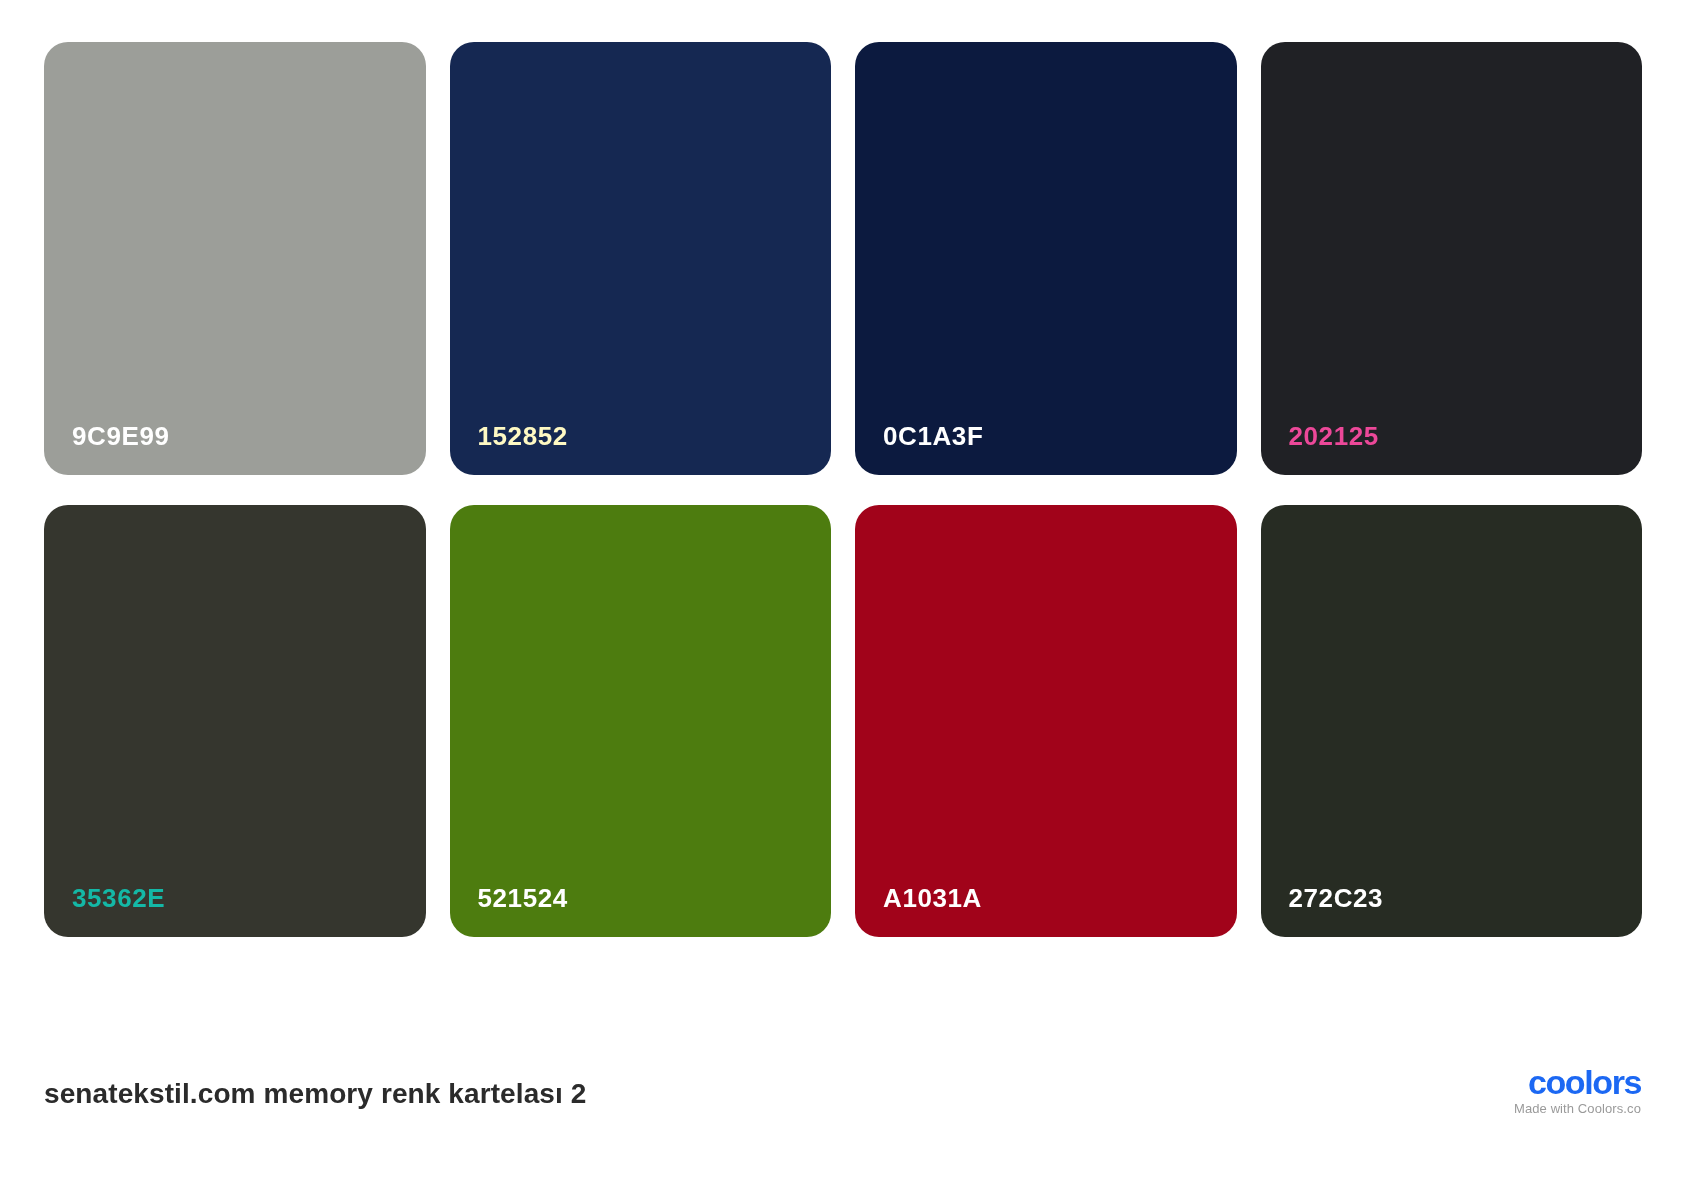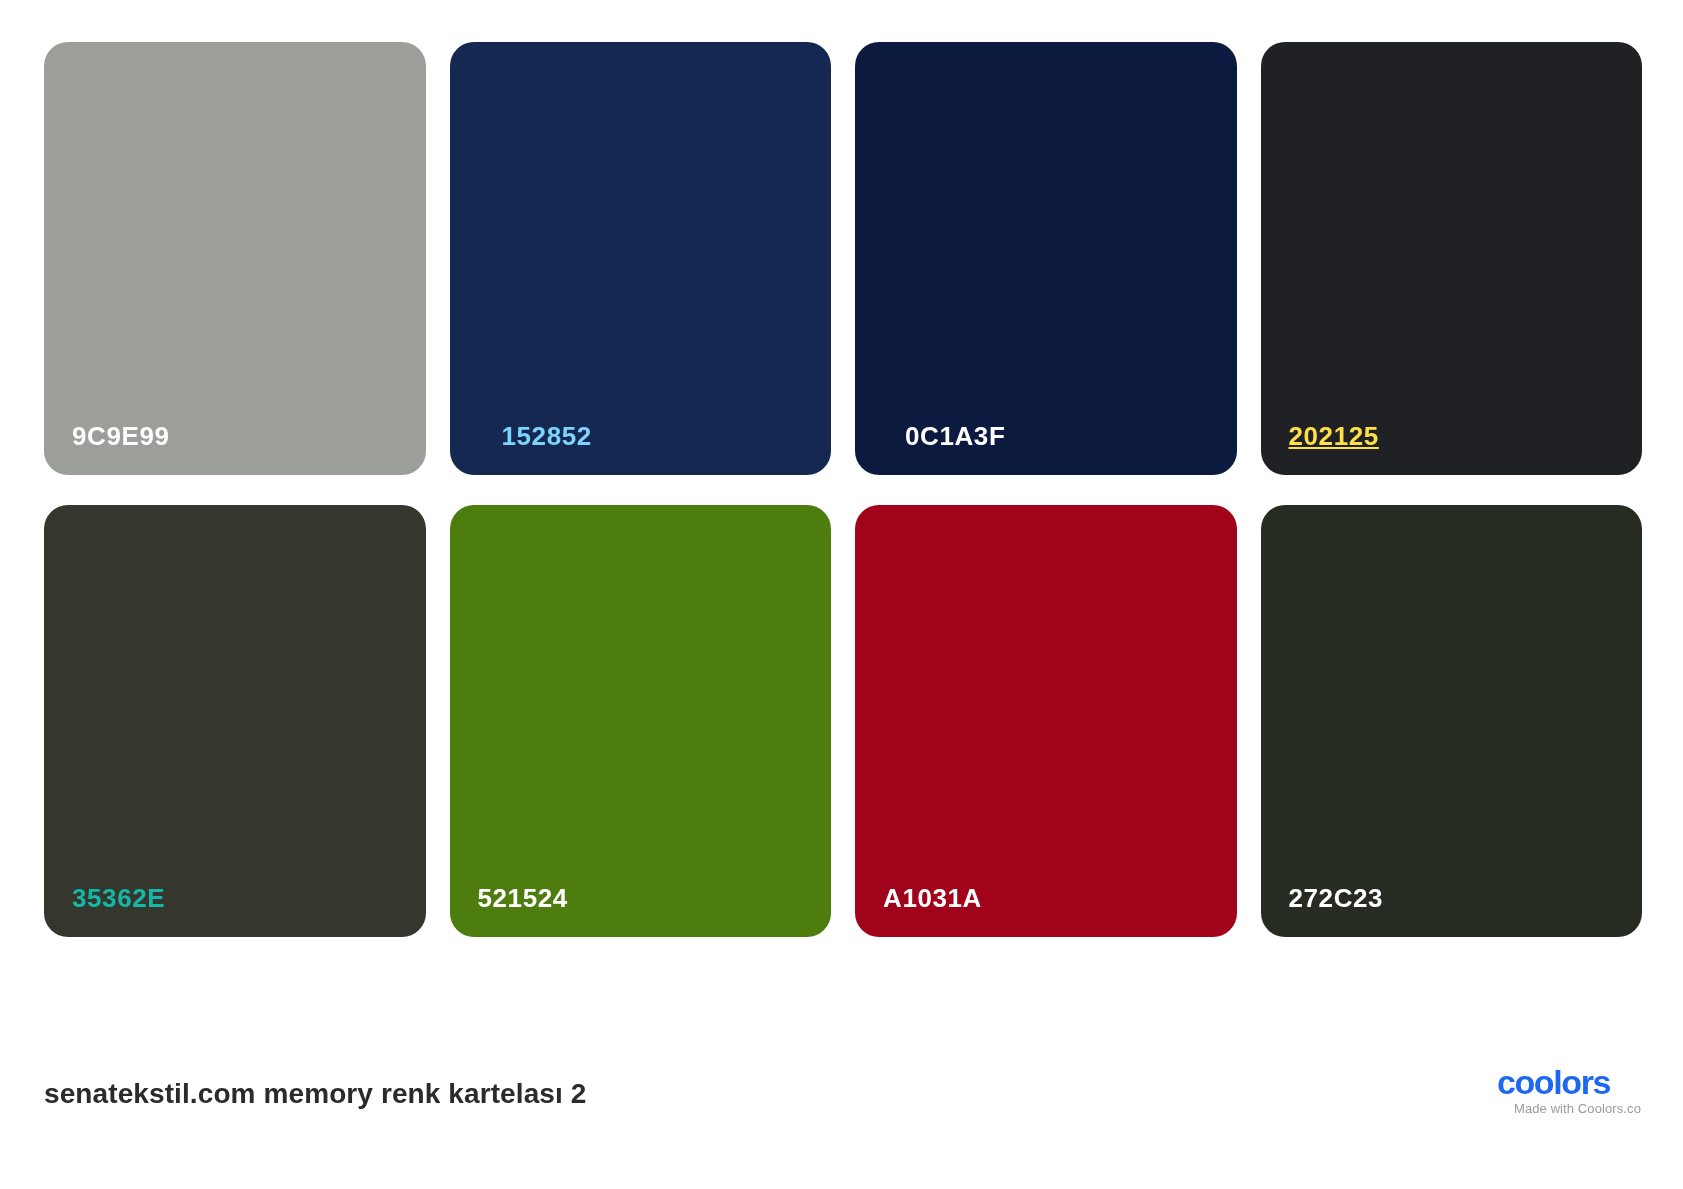--- a/index.html
+++ b/index.html
@@ -85,20 +85,21 @@
   }
 
   #coolors-wordmark {
     display: block;
     font-family: "Liberation Sans", sans-serif;
     font-size: 34px;
     font-weight: 700;
     color: #1c68f3;
     letter-spacing: -1.4px;
     line-height: 1;
+    text-align: right;
   }
 
   #coolors-tagline {
     display: block;
     margin-top: 3px;
     font-family: "Liberation Sans", sans-serif;
     font-size: 13px;
     font-weight: 400;
     color: #9a9a9a;
     letter-spacing: 0.1px;
@@ -111,29 +112,29 @@
 
 <div id="palette-page" style="background-color: rgb(255, 255, 255);">
 
   <div id="swatch-grid">
 
     <div class="swatch" style="background-color: rgb(156, 158, 153);">
       <span class="swatch-label" style="color: rgb(255, 255, 255);">9C9E99</span>
     </div>
 
     <div class="swatch" style="background-color: rgb(21, 40, 82);">
-      <span class="swatch-label" style="color: #7dd3fc; margin-left: 24px;">152852</span>
+      <span class="swatch-label" style="color: #fef9c3;">152852</span>
     </div>
 
     <div class="swatch" style="background-color: rgb(12, 26, 63);">
-      <span class="swatch-label" style="color: rgb(255, 255, 255); margin-left: 22px;">0C1A3F</span>
+      <span class="swatch-label" style="color: rgb(255, 255, 255);">0C1A3F</span>
     </div>
 
     <div class="swatch" style="background-color: rgb(32, 33, 37);">
-      <span class="swatch-label" style="color: #fde047; text-decoration: underline;">202125</span>
+      <span class="swatch-label" style="color: #ec4899;">202125</span>
     </div>
 
     <div class="swatch" style="background-color: rgb(53, 54, 46);">
       <span class="swatch-label" style="color: #14b8a6;">35362E</span>
     </div>
 
     <div class="swatch" style="background-color: #4d7c0f;">
       <span class="swatch-label" style="color: rgb(255, 255, 255);">521524</span>
     </div>
 

